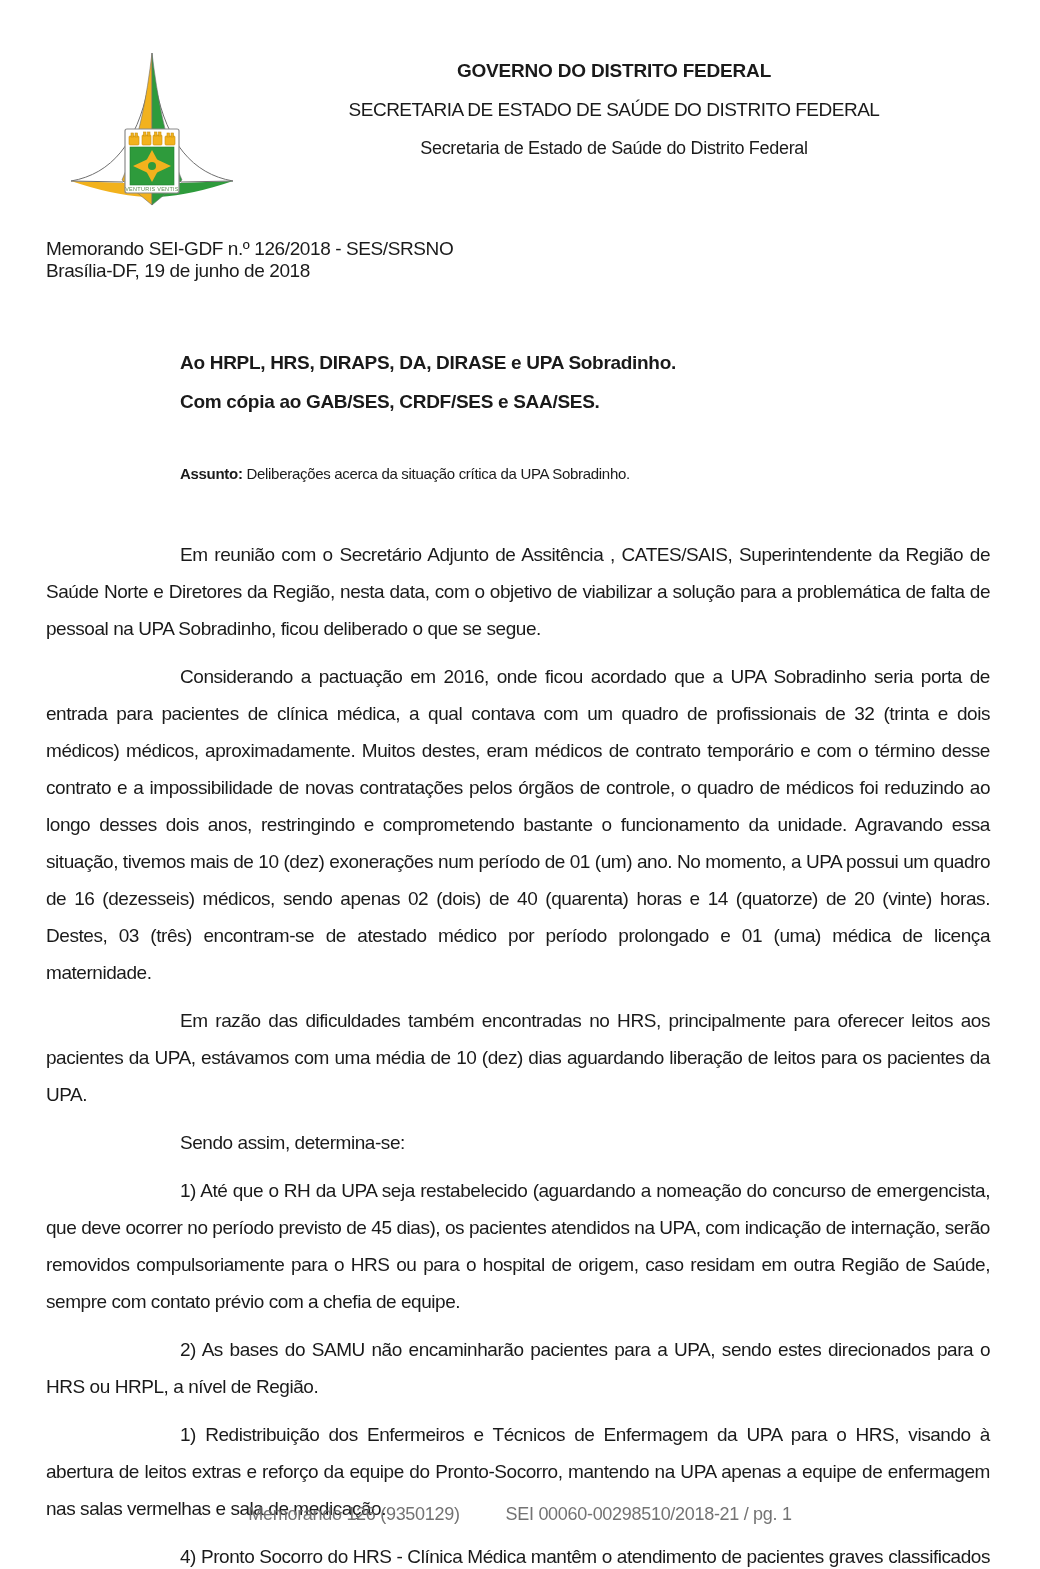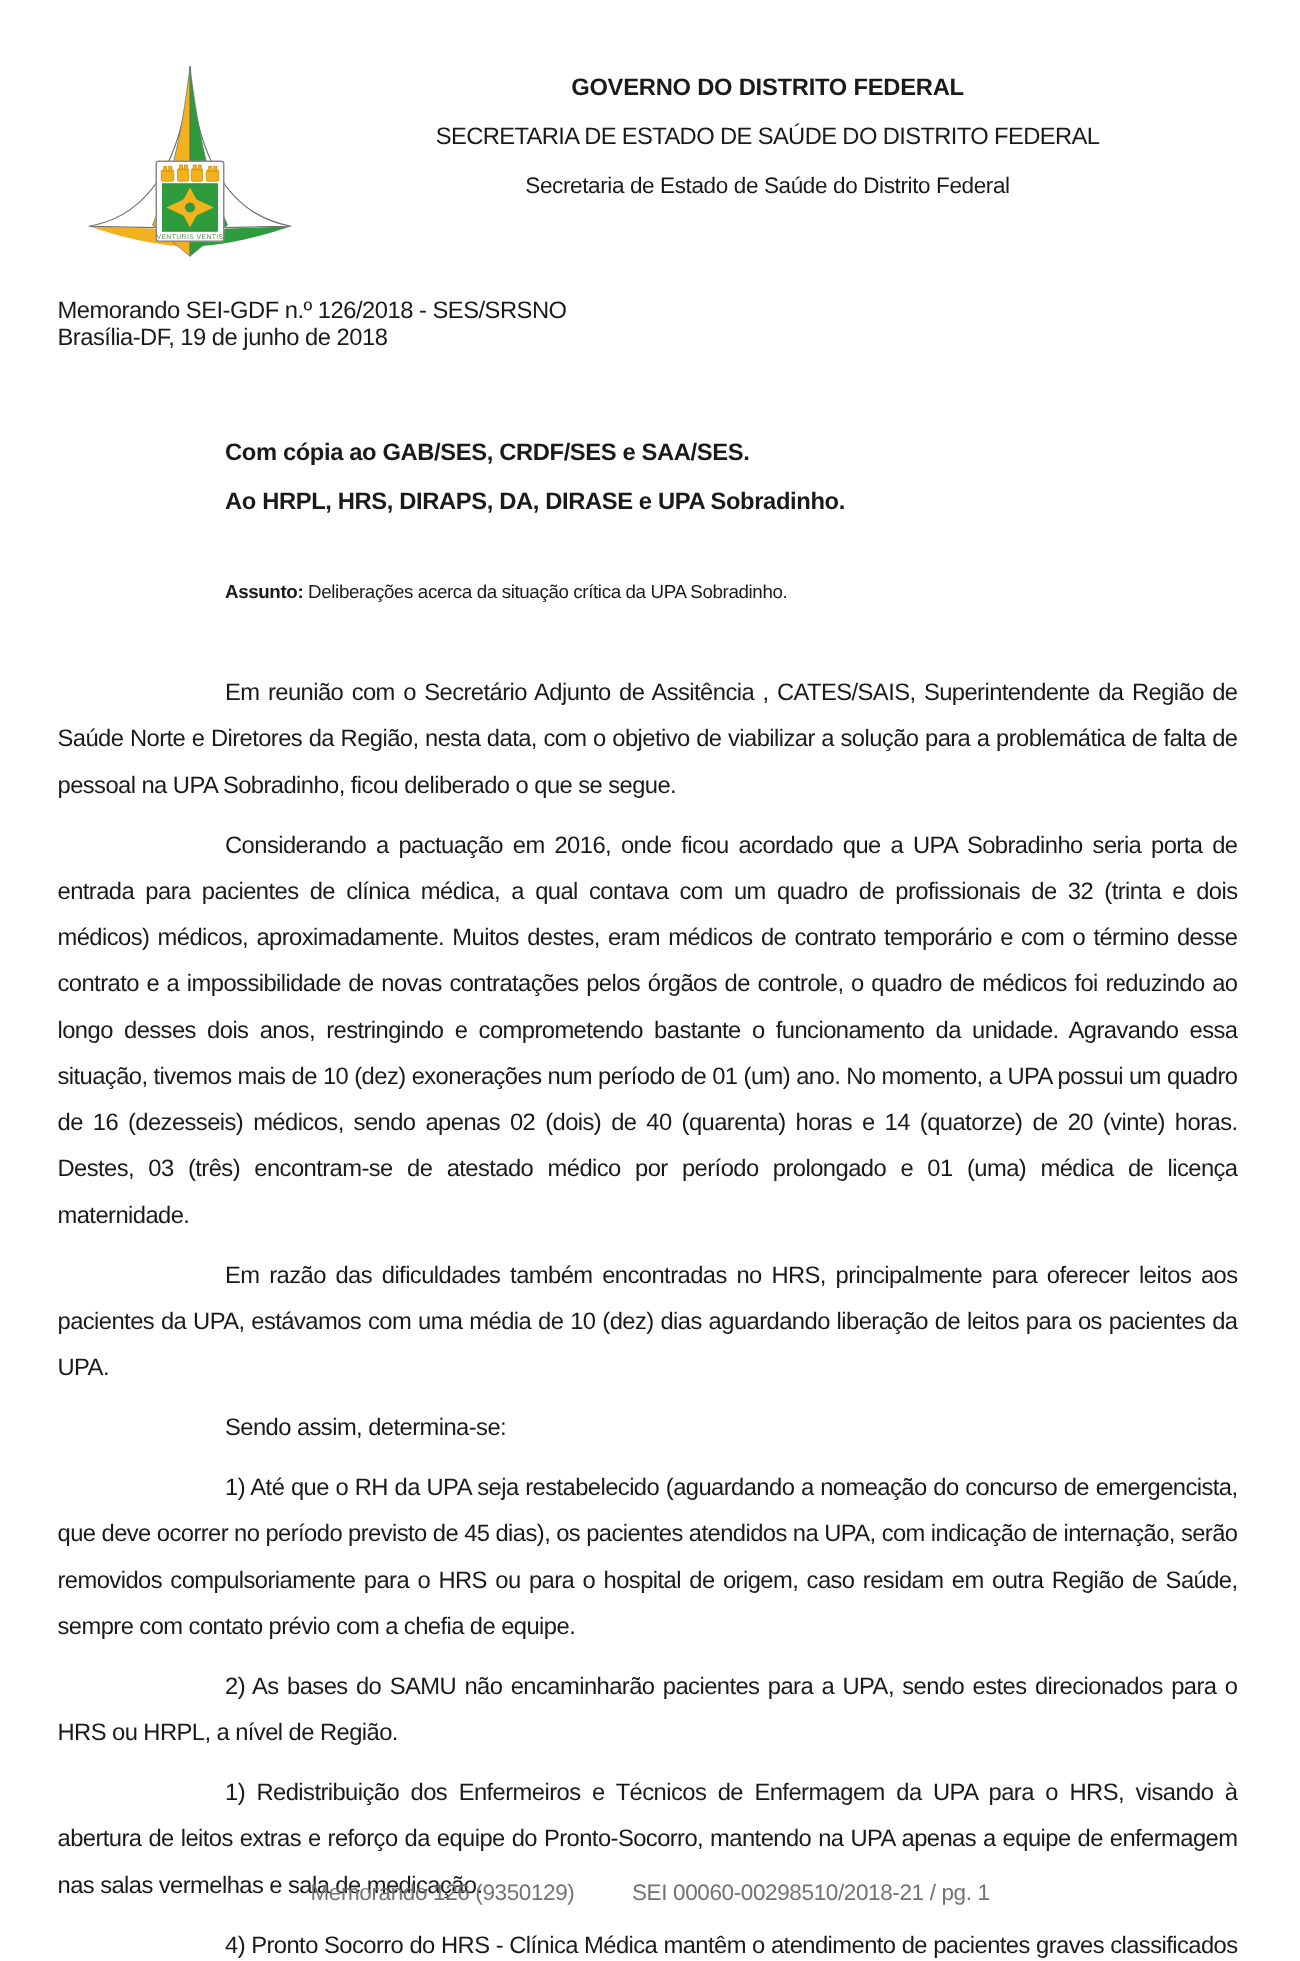--- a/index.html
+++ b/index.html
@@ -111,22 +111,22 @@
       <div class="h-line h3">Secretaria de Estado de Saúde do Distrito Federal</div>
     </div>
   </div>
 
   <div class="memo-row">
     <span>Memorando SEI-GDF n.º 126/2018 - SES/SRSNO</span>
     <span>Brasília-DF, 19 de junho de 2018</span>
   </div>
 
   <div class="recipients">
+    <div class="r-line">Ao HRPL, HRS, DIRAPS, DA, DIRASE e UPA Sobradinho.</div>
     <div class="r-line">Com cópia ao GAB/SES, CRDF/SES e SAA/SES.</div>
-    <div class="r-line">Ao HRPL, HRS, DIRAPS, DA, DIRASE e UPA Sobradinho.</div>
   </div>
 
   <div class="subject">
     <span class="s-label">Assunto:</span><span> Deliberações acerca da situação crítica da UPA Sobradinho.</span>
   </div>
 
   <div class="body-text">
 
       <p>Em reunião com o Secretário Adjunto de Assitência , CATES/SAIS, Superintendente da Região de Saúde Norte e Diretores da Região, nesta data, com o objetivo de viabilizar a solução para a problemática de falta de pessoal na UPA Sobradinho, ficou deliberado o que se segue.</p>
 

